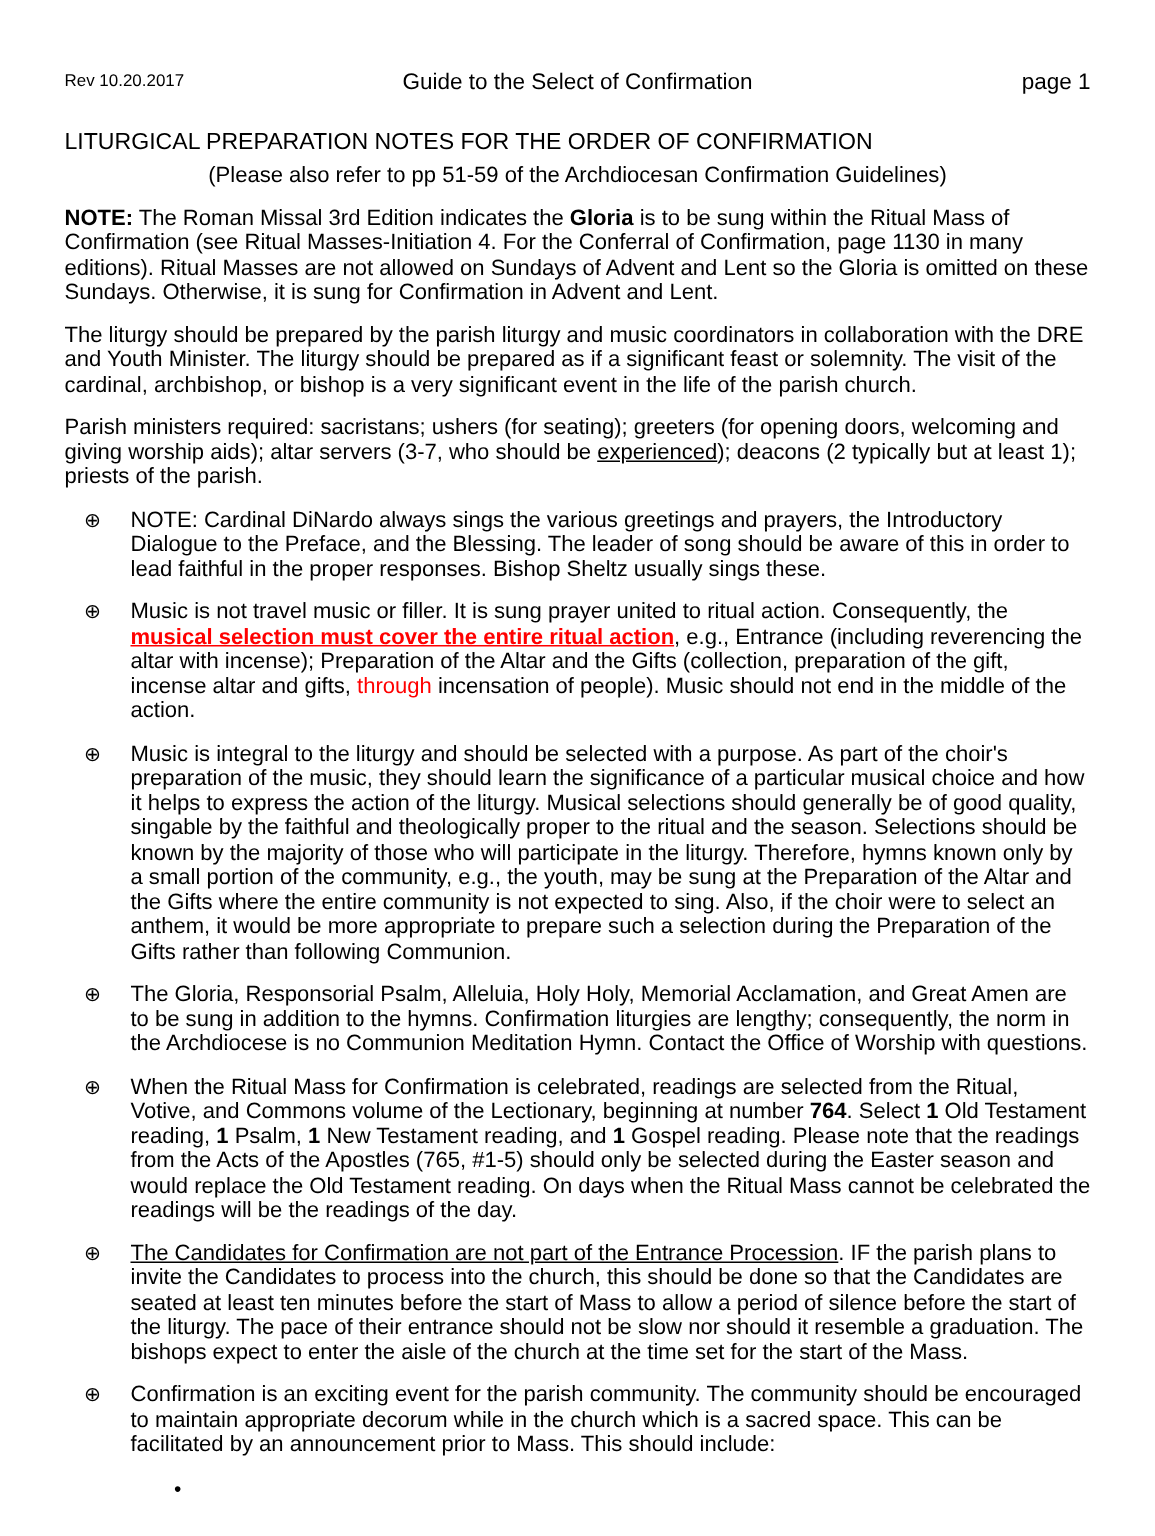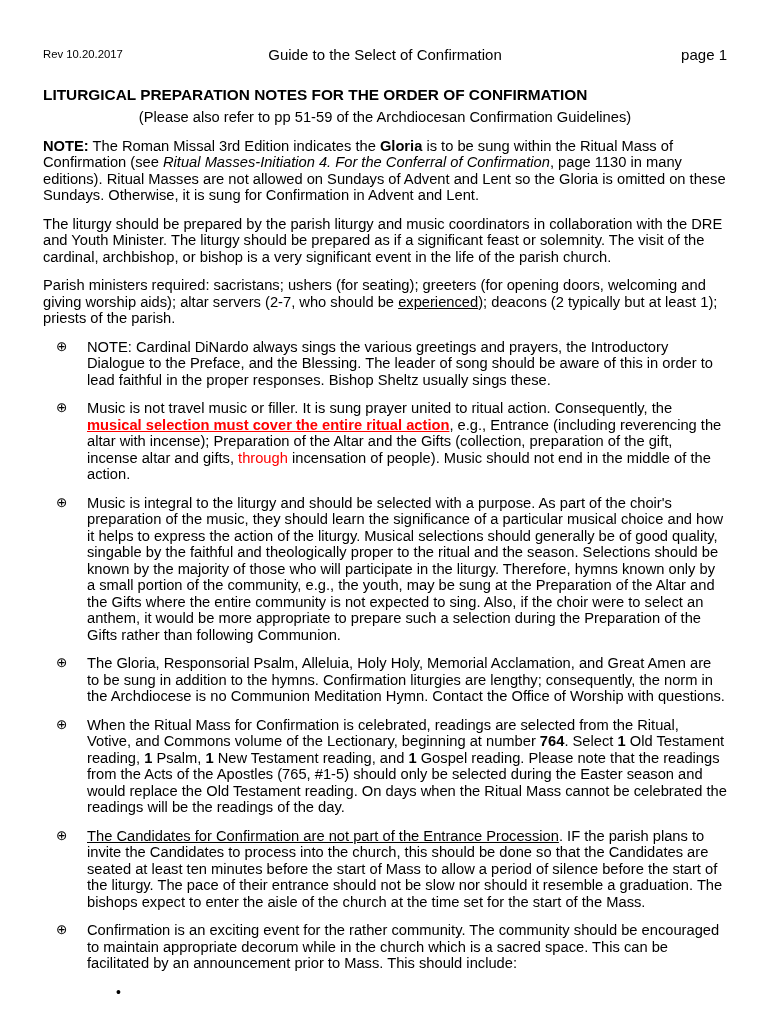--- a/index.html
+++ b/index.html
@@ -10,49 +10,49 @@
     padding:46px 43px 0 43px;
     background:#ffffff;
     font-family:"Liberation Sans","DejaVu Sans",sans-serif;
     font-size:14.7px;line-height:16.5px;color:#000;
     overflow:hidden;
   }
   .header{position:relative;height:17px;}
   .hdr-left{position:absolute;left:0;bottom:1px;font-size:11.3px;margin-top:48px;}
   .hdr-center{position:absolute;left:50%;transform:translateX(-50%);bottom:0;font-size:15px;}
   .hdr-right{position:absolute;right:0;bottom:0;font-size:15px;}
-  .title{margin:23px 0 0 0;font-size:15.4px;font-weight:700;line-height:18px;}
+  .title{margin:23px 0 0 0;font-size:15.4px;font-weight:400;line-height:18px;}
   .subtitle{margin:5px 0 0 0;text-align:center;}
   .para{margin:12px 0 0 0;}
   .bullet{position:relative;margin:12px 0 0 0;padding-left:44px;}
   .bullet > .marker{position:absolute;left:13px;top:0;font-size:13.5px;}
   .subbullet{position:relative;margin:13px 0 0 0;padding-left:97px;}
   .subbullet > .marker{position:absolute;left:73px;top:-1px;font-size:14px;}
   .st-b{font-weight:700;}
-  .st-i{font-style:italic;}
+  .st-i{}
   .st-u{text-decoration:underline;}
   .st-r{color:var(--red,#ff0000);}
 </style>
 </head>
 <body>
 
 <div class="page">
   <div class="header">
     <span class="hdr-left">Rev 10.20.2017</span>
     <span class="hdr-center">Guide to the Select of Confirmation</span>
     <span class="hdr-right">page 1</span>
   </div>
   <h1 class="title">LITURGICAL PREPARATION NOTES FOR THE ORDER OF CONFIRMATION</h1>
   <p class="subtitle">(Please also refer to pp 51-59 of the Archdiocesan Confirmation Guidelines)</p>
   <div>
       <p class="para"><span><span class="st-b">NOTE:</span><span> The Roman Missal 3rd Edition indicates the </span><span class="st-b">Gloria</span><span> is to be sung within the Ritual Mass of Confirmation (see </span><span class="st-i">Ritual Masses-Initiation 4. For the Conferral of Confirmation</span><span>, page 1130 in many editions). Ritual Masses are not allowed on Sundays of Advent and Lent so the Gloria is omitted on these Sundays. Otherwise, it is sung for Confirmation in Advent and Lent.</span></span></p>
       <p class="para"><span><span>The liturgy should be prepared by the parish liturgy and music coordinators in collaboration with the DRE and Youth Minister. The liturgy should be prepared as if a significant feast or solemnity. The visit of the cardinal, archbishop, or bishop is a very significant event in the life of the parish church.</span></span></p>
-      <p class="para"><span><span>Parish ministers required: sacristans; ushers (for seating); greeters (for opening doors, welcoming and giving worship aids); altar servers (2-7, who should be </span><span class="st-u">experienced</span><span>); deacons (2 typically but at least 1); priests of the parish.</span></span></p>
+      <p class="para"><span><span>Parish ministers required: sacristans; ushers (for seating); greeters (for opening doors, welcoming and giving worship aids); altar servers (3-7, who should be </span><span class="st-u">experienced</span><span>); deacons (2 typically but at least 1); priests of the parish.</span></span></p>
       <div class="bullet"><span class="marker">⊕</span><span><span>NOTE: Cardinal DiNardo always sings the various greetings and prayers, the Introductory Dialogue to the Preface, and the Blessing. The leader of song should be aware of this in order to lead faithful in the proper responses. Bishop Sheltz usually sings these.</span></span></div>
       <div class="bullet"><span class="marker">⊕</span><span><span>Music is not travel music or filler. It is sung prayer united to ritual action. Consequently, the </span><span class="st-b st-u st-r">musical selection must cover the entire ritual action</span><span>, e.g., Entrance (including reverencing the altar with incense); Preparation of the Altar and the Gifts (collection, preparation of the gift, incense altar and gifts, </span><span class="st-r">through</span><span> incensation of people). Music should not end in the middle of the action.</span></span></div>
       <div class="bullet"><span class="marker">⊕</span><span><span>Music is integral to the liturgy and should be selected with a purpose. As part of the choir's preparation of the music, they should learn the significance of a particular musical choice and how it helps to express the action of the liturgy. Musical selections should generally be of good quality, singable by the faithful and theologically proper to the ritual and the season. Selections should be known by the majority of those who will participate in the liturgy. Therefore, hymns known only by a small portion of the community, e.g., the youth, may be sung at the Preparation of the Altar and the Gifts where the entire community is not expected to sing. Also, if the choir were to select an anthem, it would be more appropriate to prepare such a selection during the Preparation of the Gifts rather than following Communion.</span></span></div>
       <div class="bullet"><span class="marker">⊕</span><span><span>The Gloria, Responsorial Psalm, Alleluia, Holy Holy, Memorial Acclamation, and Great Amen are to be sung in addition to the hymns. Confirmation liturgies are lengthy; consequently, the norm in the Archdiocese is no Communion Meditation Hymn. Contact the Office of Worship with questions.</span></span></div>
       <div class="bullet"><span class="marker">⊕</span><span><span>When the Ritual Mass for Confirmation is celebrated, readings are selected from the Ritual, Votive, and Commons volume of the Lectionary, beginning at number </span><span class="st-b">764</span><span>. Select </span><span class="st-b">1</span><span> Old Testament reading, </span><span class="st-b">1</span><span> Psalm, </span><span class="st-b">1</span><span> New Testament reading, and </span><span class="st-b">1</span><span> Gospel reading. Please note that the readings from the Acts of the Apostles (765, #1-5) should only be selected during the Easter season and would replace the Old Testament reading. On days when the Ritual Mass cannot be celebrated the readings will be the readings of the day.</span></span></div>
       <div class="bullet"><span class="marker">⊕</span><span><span class="st-u">The Candidates for Confirmation are not part of the Entrance Procession</span><span>. IF the parish plans to invite the Candidates to process into the church, this should be done so that the Candidates are seated at least ten minutes before the start of Mass to allow a period of silence before the start of the liturgy. The pace of their entrance should not be slow nor should it resemble a graduation. The bishops expect to enter the aisle of the church at the time set for the start of the Mass.</span></span></div>
-      <div class="bullet"><span class="marker">⊕</span><span><span>Confirmation is an exciting event for the rather community. The community should be encouraged to maintain appropriate decorum while in the church which is a sacred space. This can be facilitated by an announcement prior to Mass. This should include:</span></span></div>
+      <div class="bullet"><span class="marker">⊕</span><span><span>Confirmation is an exciting event for the parish community. The community should be encouraged to maintain appropriate decorum while in the church which is a sacred space. This can be facilitated by an announcement prior to Mass. This should include:</span></span></div>
       <div class="subbullet"><span class="marker">•</span></div>
     </div>
 </div>
 
 </body></html>

